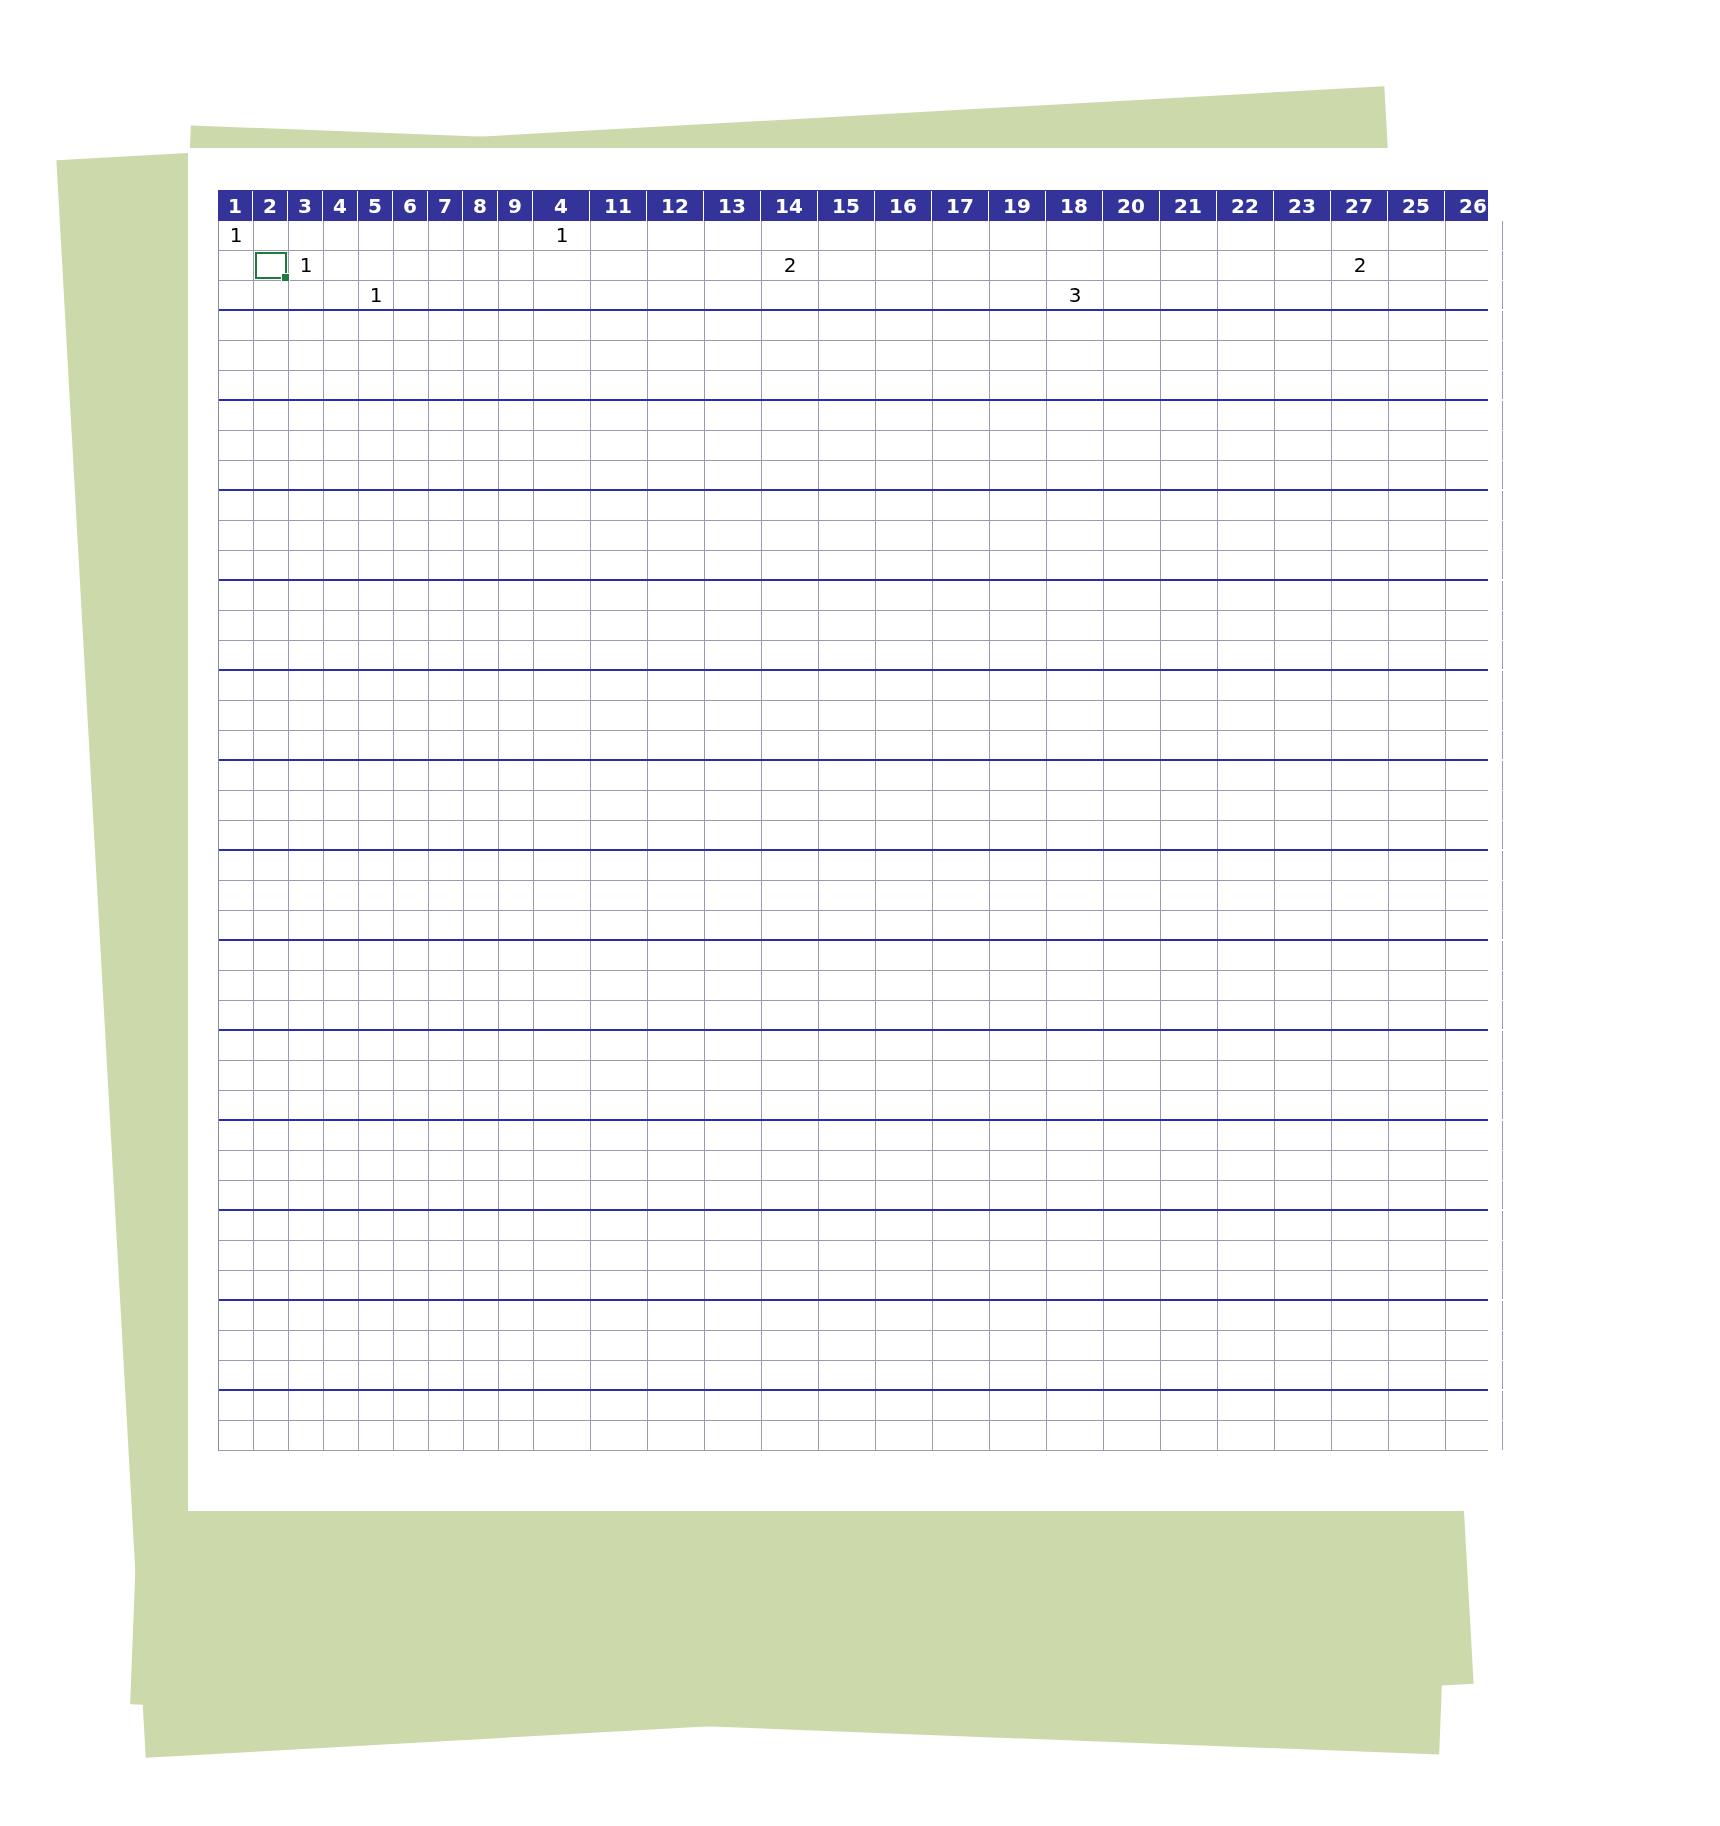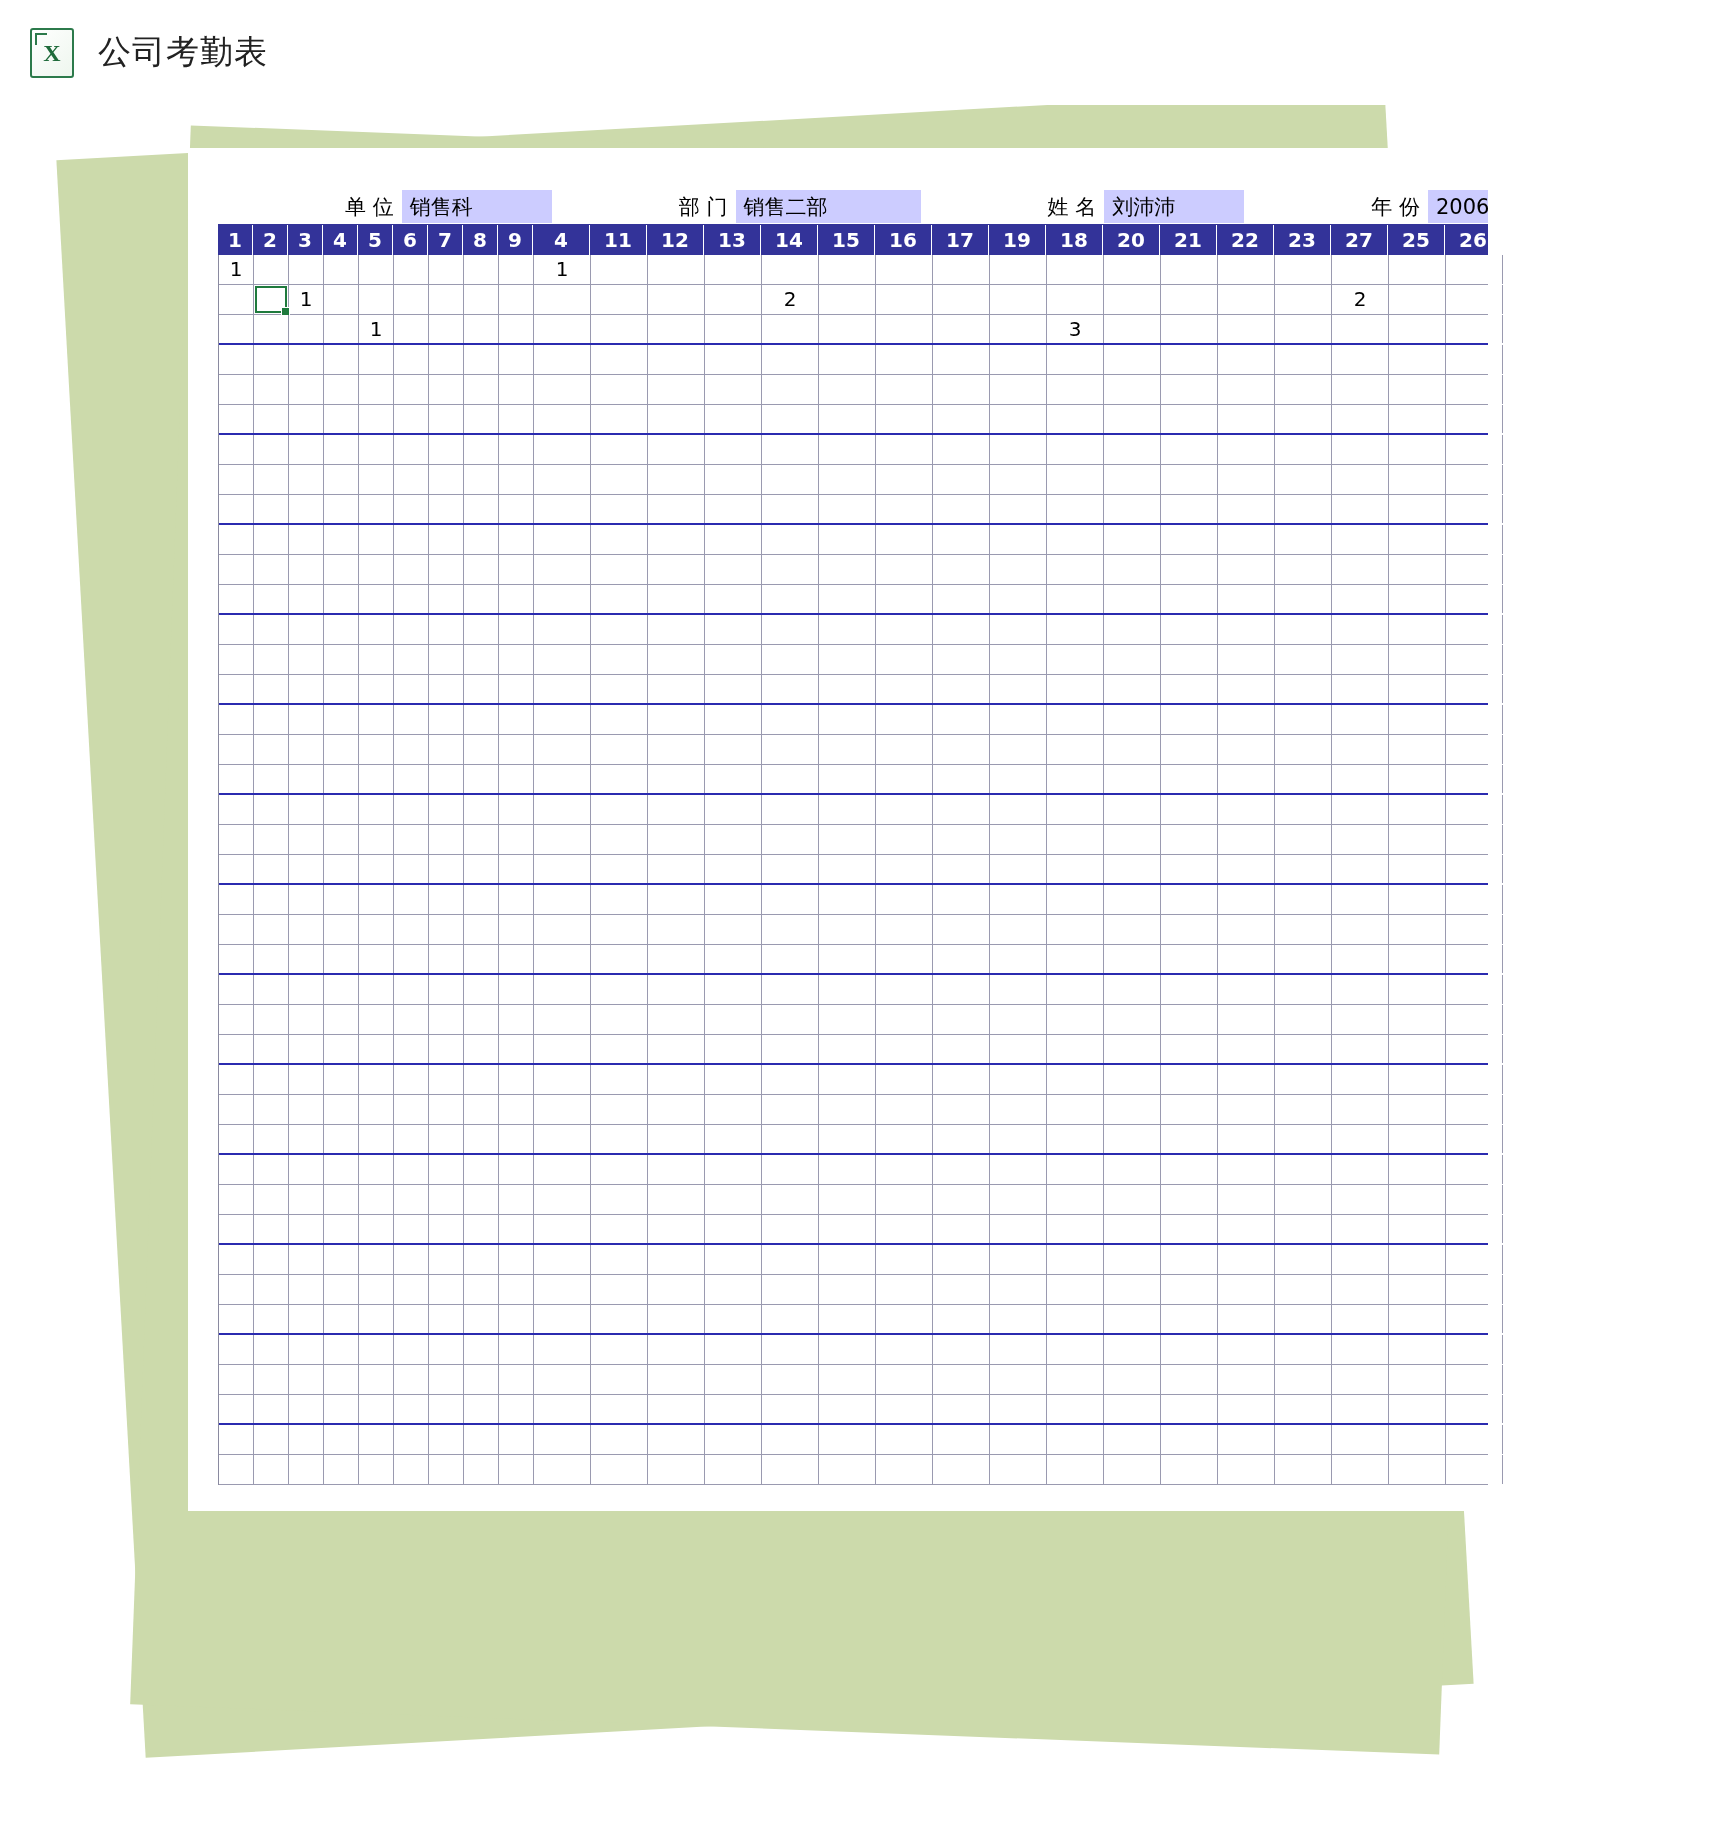--- a/index.html
+++ b/index.html
@@ -209,46 +209,28 @@
     width: 7px; height: 7px;
     background: #1f7a3d;
     border: 1px solid #ffffff;
   }
 </style>
 </head>
 <body>
 
 <div id="root">
 
-  <div class="topbar">
-    <div class="xls-icon"></div>
-    <div class="doc-title">公司考勤表</div>
-  </div>
 
   <div class="green-back green-a"></div>
   <div class="green-back green-b"></div>
 
   <div class="page">
     <div class="sheet">
 
 
-      <div class="info-row">
-        <div class="sp"></div>
-        <div class="info-label">单 位</div>
-        <div class="info-val" style="width:150px">销售科</div>
-        <div class="sp"></div>
-        <div class="info-label">部 门</div>
-        <div class="info-val" style="width:185px">销售二部</div>
-        <div class="sp"></div>
-        <div class="info-label">姓 名</div>
-        <div class="info-val" style="width:140px">刘沛沛</div>
-        <div class="sp"></div>
-        <div class="info-label">年 份</div>
-        <div class="info-val" style="width:60px">2006</div>
-      </div>
 
       <div class="day-head" id="day-head">
           <div class="day-cell" style="width: 35px;">1</div>
           <div class="day-cell" style="width: 35px;">2</div>
           <div class="day-cell" style="width: 35px;">3</div>
           <div class="day-cell" style="width: 35px;">4</div>
           <div class="day-cell" style="width: 35px;">5</div>
           <div class="day-cell" style="width: 35px;">6</div>
           <div class="day-cell" style="width: 35px;">7</div>
           <div class="day-cell" style="width: 35px;">8</div>

